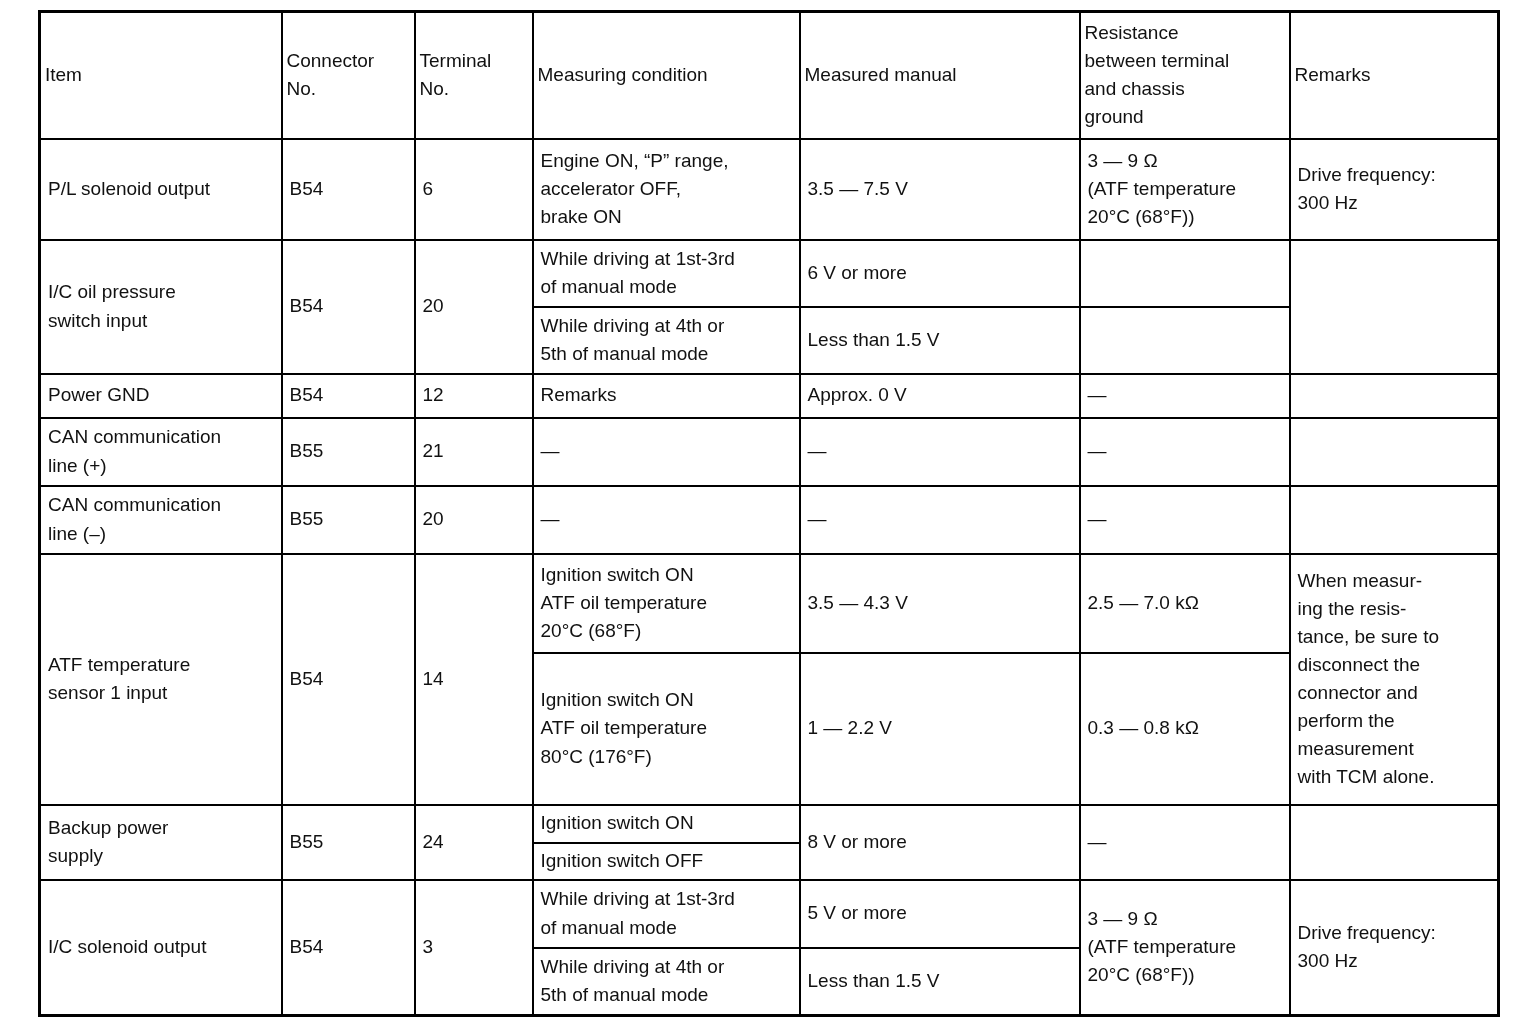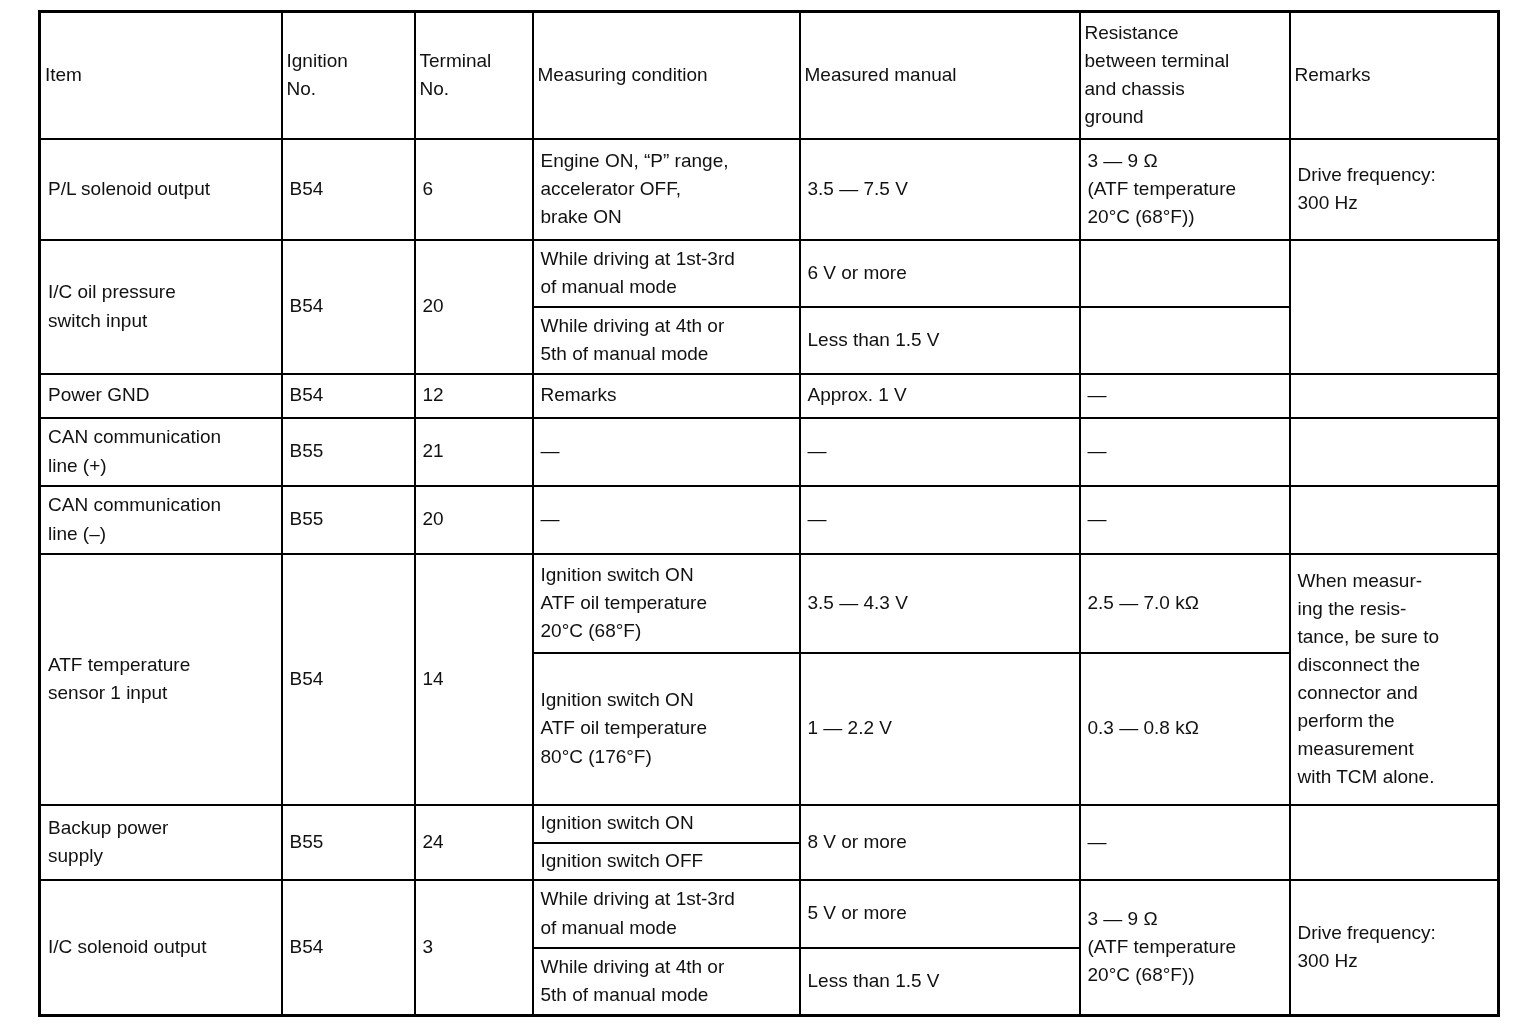--- a/index.html
+++ b/index.html
@@ -52,21 +52,21 @@
       <col style="width:118px">
       <col style="width:267px">
       <col style="width:280px">
       <col style="width:210px">
       <col style="width:209px">
     </colgroup>
 
     <tbody>
         <tr style="height:127px">
       <th>Item</th>
-      <th>Ignition
+      <th>Connector
 No.</th>
       <th>Terminal
 No.</th>
       <th>Measuring condition</th>
       <th>Measured manual</th>
       <th>Resistance
 between terminal
 and chassis
 ground</th>
       <th>Remarks</th>
@@ -103,21 +103,21 @@
 5th of manual mode</td>
       <td>Less than 1.5 V</td>
       <td></td>
     </tr>
 
     <tr style="height:44px">
       <td>Power GND</td>
       <td class="c">B54</td>
       <td class="c">12</td>
       <td>Remarks</td>
-      <td>Approx. 1 V</td>
+      <td>Approx. 0 V</td>
       <td class="c">—</td>
       <td></td>
     </tr>
 
     <tr style="height:68px">
       <td>CAN communication
 line (+)</td>
       <td class="c">B55</td>
       <td class="c">21</td>
       <td class="c">—</td>

